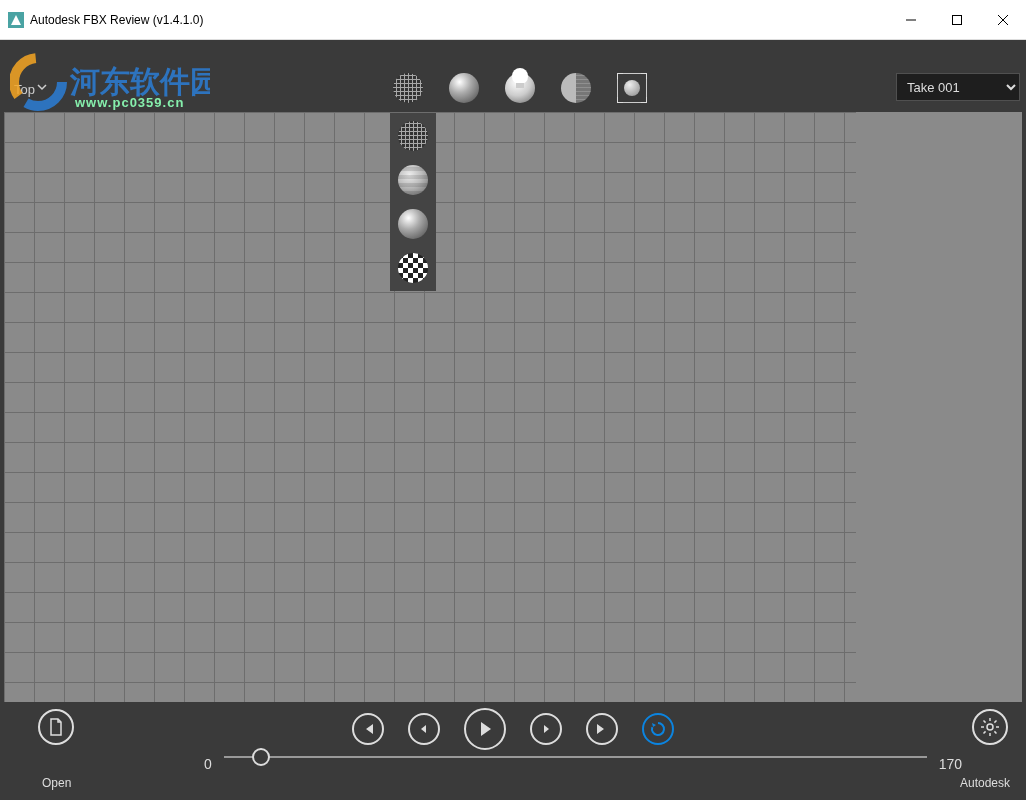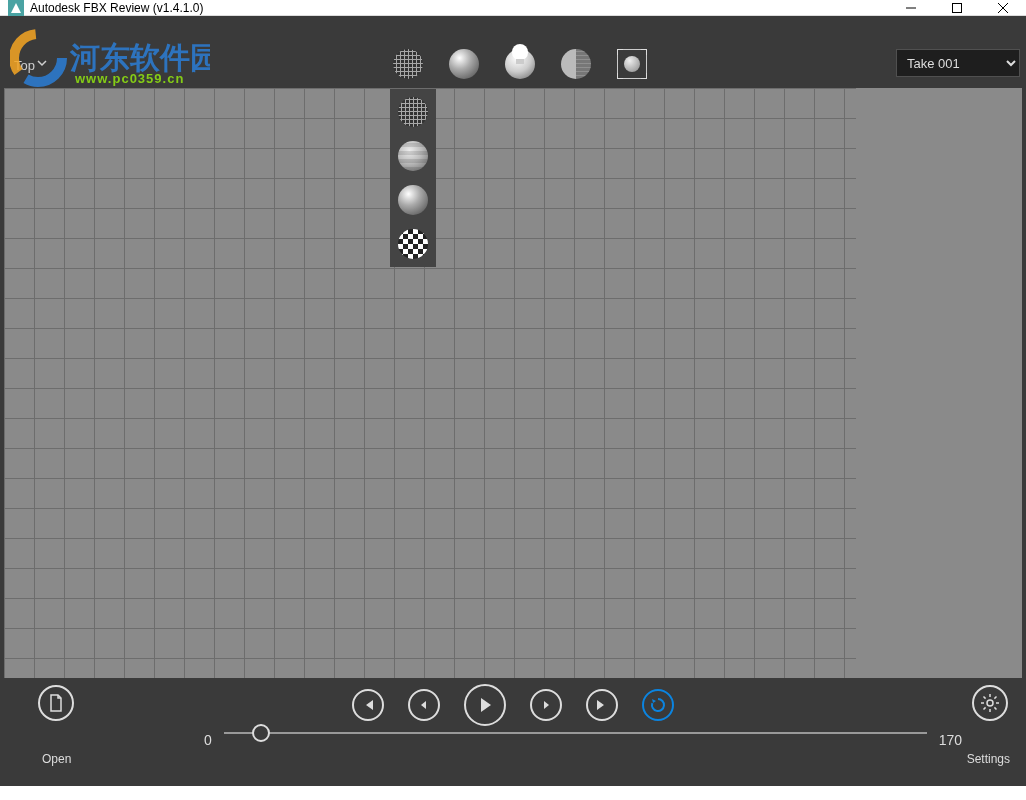--- a/index.html
+++ b/index.html
@@ -1,26 +1,26 @@
 <!DOCTYPE html>
 <html><head>
 <meta charset="utf-8">
 <style>
 * { margin: 0; padding: 0; box-sizing: border-box; }
 body { width: 1026px; height: 800px; font-family: "Segoe UI", Arial, sans-serif; background: #fff; overflow: hidden; }
 
 
-.titlebar { height: 16px; background: #fff; display: flex; align-items: center; padding: 0 0 0 8px; border-bottom: 1px solid #ddd; }
+.titlebar { height: 40px; background: #fff; display: flex; align-items: center; padding: 0 0 0 8px; border-bottom: 1px solid #ddd; }
 .titlebar .app-icon { width: 16px; height: 16px; margin-right: 6px; }
 .titlebar .title { font-size: 12px; color: #000; flex: 1; }
 .titlebar .win-btn { width: 46px; height: 30px; display: flex; align-items: center; justify-content: center; cursor: pointer; }
 
 
 .watermark { position: absolute; top: 12px; left: 10px; opacity: 0.85; pointer-events: none; z-index: 50; }
-.watermark-url { position: absolute; top: 55px; left: 75px; color: #84cc16; font-size: 13px; font-weight: bold; letter-spacing: 1px; z-index:51; pointer-events:none;}
+.watermark-url { position: absolute; top: 55px; left: 75px; color: #86efac; font-size: 13px; font-weight: bold; letter-spacing: 1px; z-index:51; pointer-events:none;}
 
 
 .app { position: relative; height: 770px; background: #3a3a3a; }
 .view-label { position: absolute; top: 42px; left: 14px; z-index:10; display:flex; gap:2px; }
 .view-label span { color: #cfcfcf; font-size: 13px; }
 .view-label svg { width:10px; height:10px; }
 
 .mode-icons { position: absolute; left: 390px; top: 30px; display: flex; gap: 20px; align-items: center; z-index: 20; }
 .mode-icon { width: 36px; height: 36px; display: flex; align-items: center; justify-content: center; cursor: pointer; }
 
@@ -233,17 +233,17 @@
       </div>
     </div>
 
     <div class="slider-row">
       <div style="position:absolute; left:38px; bottom:20px;" class="icon-label">Open</div>
       <span class="slider-min">0</span>
       <div class="slider-track">
         <div class="slider-thumb"></div>
       </div>
       <span class="slider-max">170</span>
-      <div style="position:absolute; right:12px; bottom:20px;" class="icon-label">Settings</div>
+      <div style="position:absolute; right:12px; bottom:20px;" class="icon-label">Autodesk</div>
     </div>
   </div>
 
 </div>
 
 </body></html>

